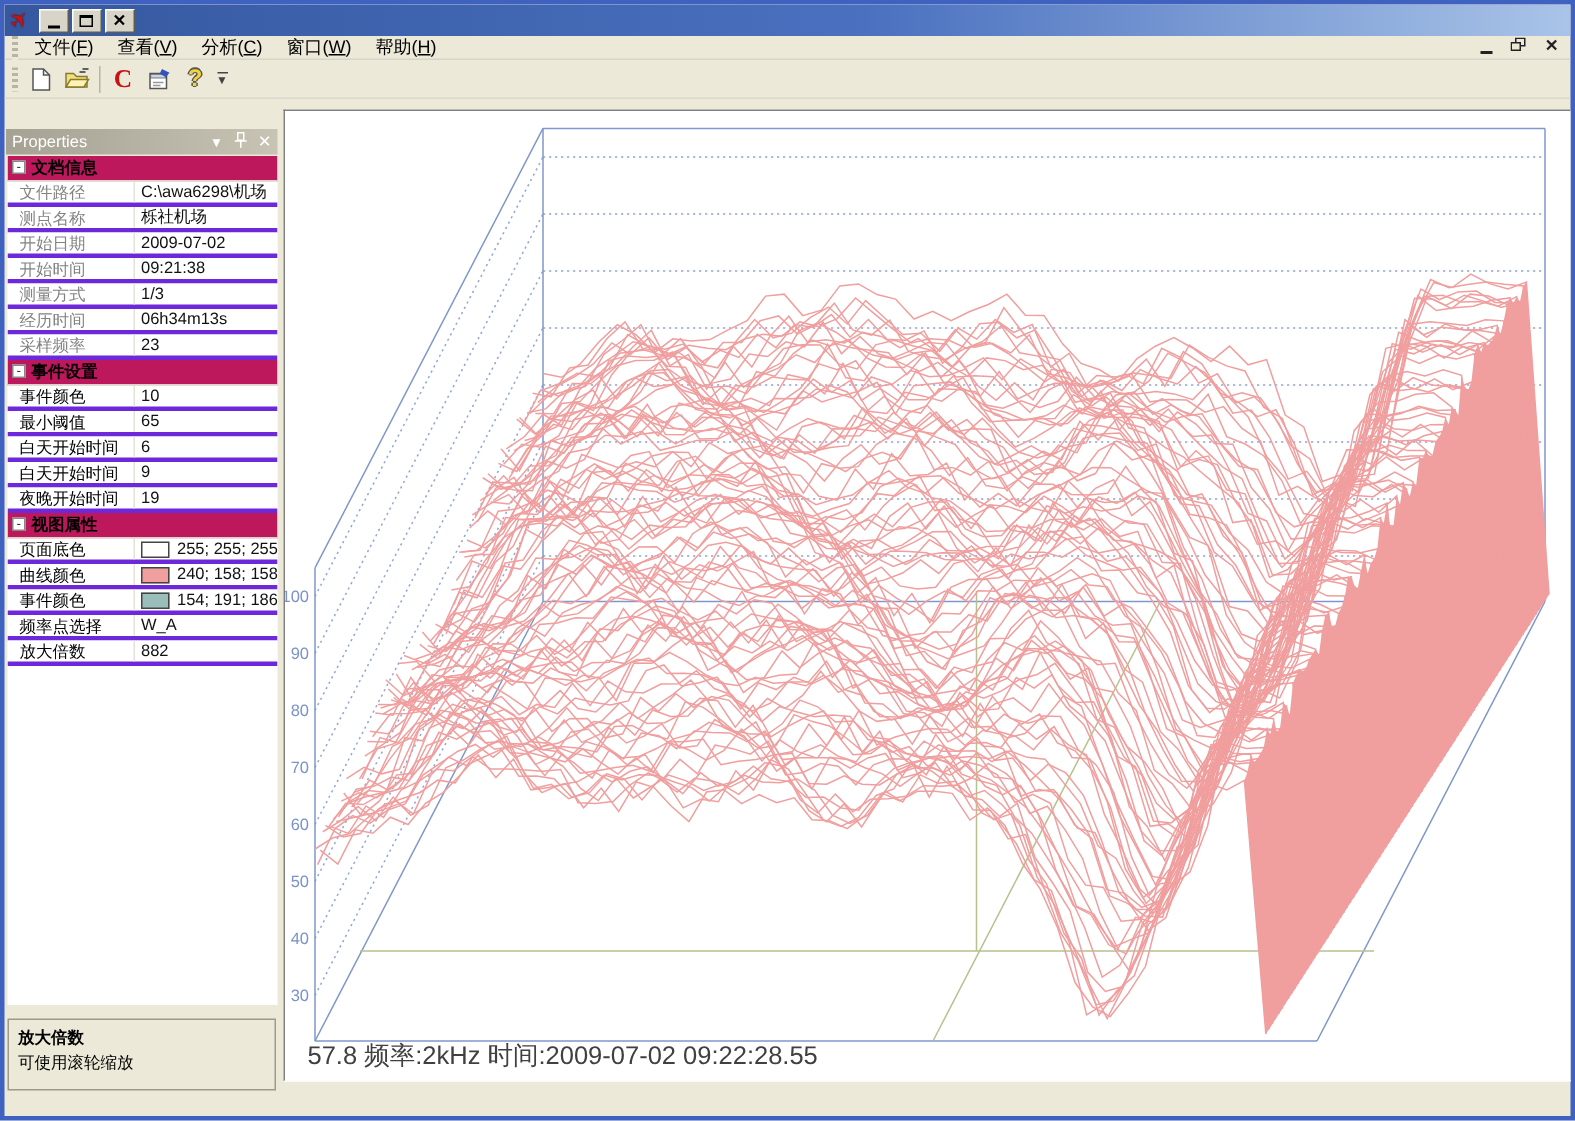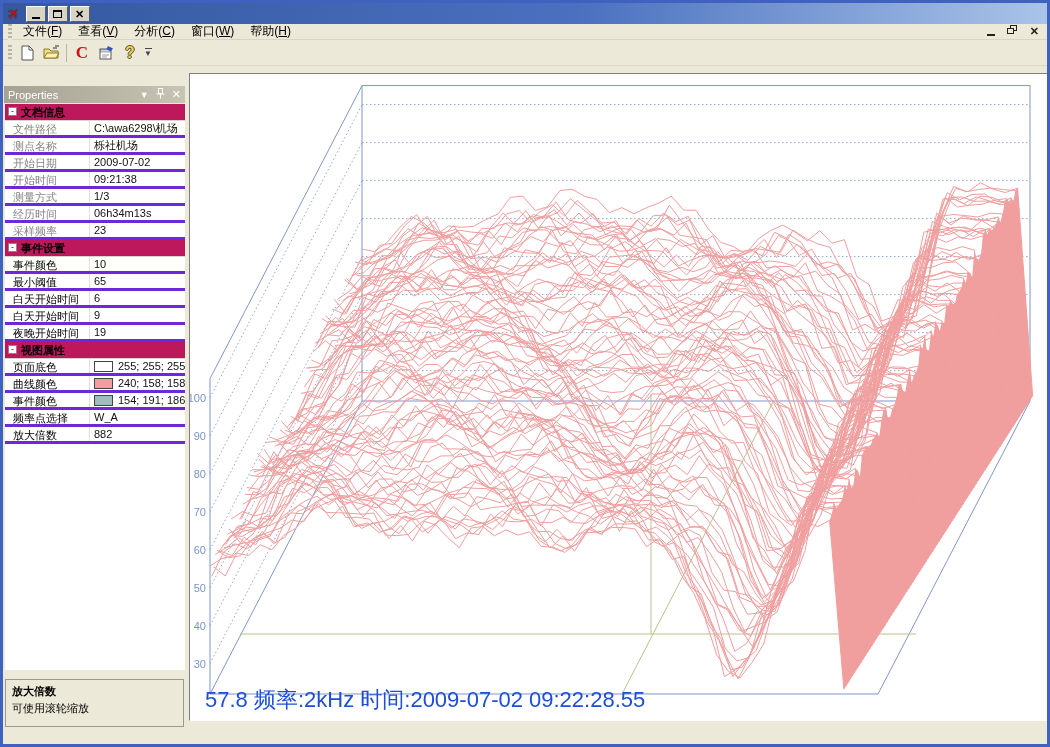--- a/index.html
+++ b/index.html
@@ -62,21 +62,21 @@
   .prop-row .pv { flex:1; padding-left:4px; overflow:hidden; white-space:nowrap; color:#111;
     display:flex; align-items:center; }
   .swatch { display:inline-block; width:19px; height:11px; border:1px solid #444; margin-right:5px; flex:none; }
   #desc-box { position:absolute; left:2px; top:594px; width:179px; height:48px;
     border:1px solid #9d9a8a; background:#ece9d8; padding:4px 6px; font-size:11px; }
   #desc-box b { display:block; margin-bottom:2px; }
   
   #chart { position:absolute; left:186px; top:0; width:888px; height:648px; background:#fff;
     border:1px solid; border-color:#808080 #fdfdfd #fdfdfd #808080; }
   #chart svg { display:block; }
-  #annotation { position:absolute; left:15px; bottom:5px; font-size:22px; color:#1d4ed8; white-space:nowrap; }
+  #annotation { position:absolute; left:15px; bottom:5px; font-size:17px; color:#404040; white-space:nowrap; }
   
   #statusbar { position:absolute; left:0; bottom:0; width:1044px; height:23px; background:#ece9d8;
     border-top:1px solid #fff; font-size:12px; }
   #status-msg { position:absolute; left:7px; top:4px; }
   .pane { position:absolute; top:3px; height:16px; border:1px solid; border-color:#9a9787 #fff #fff #9a9787;
     text-align:center; font-size:11px; line-height:15px; overflow:hidden; }
   #grip { position:absolute; right:1px; bottom:1px; width:13px; height:13px;
     background:
       linear-gradient(135deg,transparent 0 50%,#fff 50% 58%,#9a9787 58% 66%,transparent 66% 74%,#fff 74% 82%,#9a9787 82% 90%,transparent 90%);
   }

